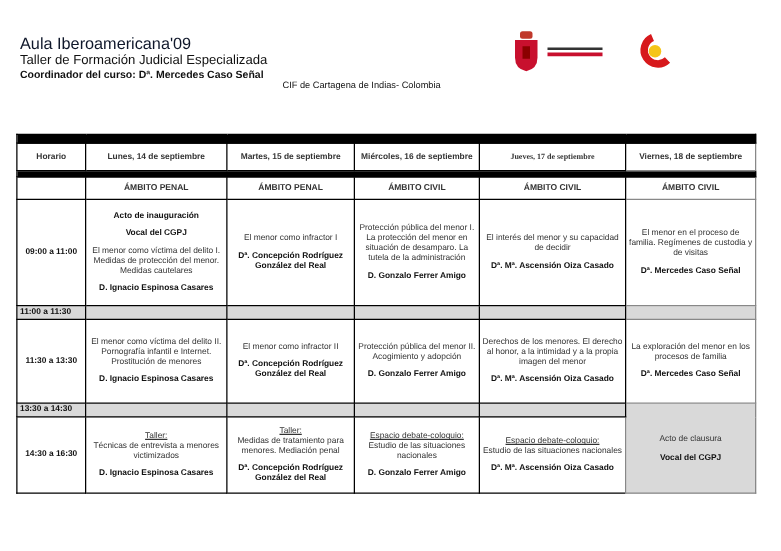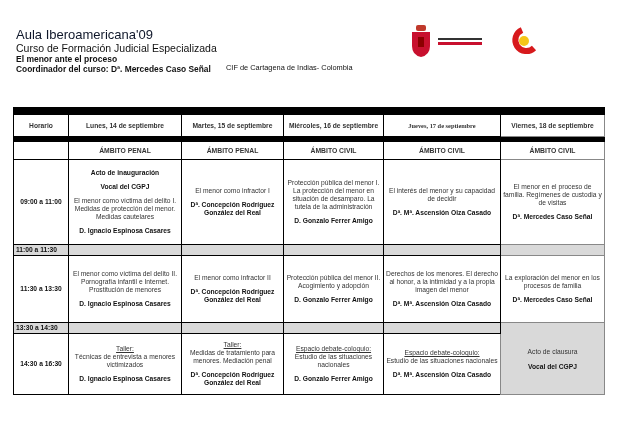--- a/index.html
+++ b/index.html
@@ -26,22 +26,21 @@
   .gap { height: 6px; }
   .fri { border-color: #888 !important; }
   .gray { background: #d9d9d9; }
   .jue { font-family: "Liberation Serif", serif; font-size: 6.4px; }
 </style>
 </head>
 <body>
 
 <div class="hdr">
   <div class="t1">Aula Iberoamericana'09</div>
-  <div class="t2">Curso de Formación Judicial Especializada</div>
-  <div class="t3">El menor ante el proceso</div>
+  <div class="t2">Taller de Formación Judicial Especializada</div>
   <div class="t5">Coordinador del curso: Dª. Mercedes Caso Señal</div>
 </div>
 <div class="loc">CIF de Cartagena de Indias- Colombia</div>
 
 <div class="logos">
   <svg width="140" height="40" viewBox="0 0 140 40">
     <rect x="6" y="3" width="10" height="6" rx="2" fill="#c0392b"></rect>
     <path d="M2 10 h18 v14 q0 9 -9 11 q-9 -2 -9 -11 z" fill="#c8102e"></path>
     <rect x="8" y="15" width="6" height="10" fill="#8b0000"></rect>
     <rect x="28" y="16" width="44" height="2" fill="#333"></rect>

